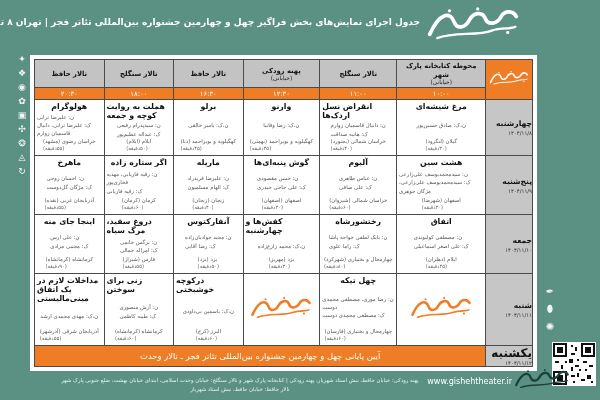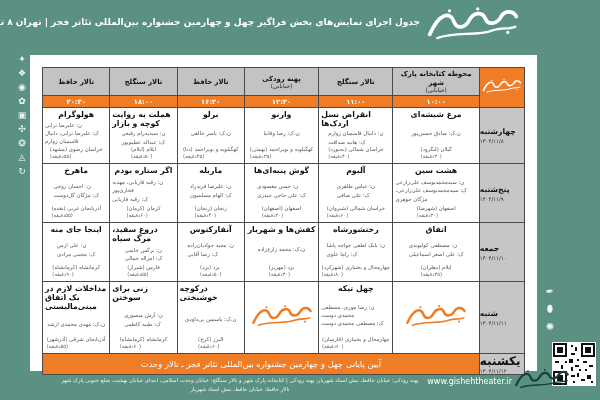--- a/index.html
+++ b/index.html
@@ -11,30 +11,30 @@
   }
   
   .page-title{
     position:absolute;top:17px;right:180px;width:356px;
     color:#fff;font-size:9px;font-weight:bold;text-align:center;white-space:nowrap;
   }
   .header-logo{position:absolute;top:3px;right:80px;width:94px;height:42px;color:#fff}
   
   .card{
     position:absolute;left:30px;top:55px;width:507px;height:316px;
-    background:#fff;padding:12px;box-sizing:border-box;
+    background:#fff;padding:4px;box-sizing:border-box;
   }
   table{width:100%;height:100%;border-collapse:collapse;table-layout:fixed}
   td{border:1px solid #4b4b4b;padding:0;overflow:hidden;vertical-align:top}
   td.venue{background:#c3c3c3;text-align:center;vertical-align:middle}
   .vn{font-size:6.8px;font-weight:bold;color:#111;line-height:1.25;padding:1px 1px 0}
   .vs{font-size:5.8px;color:#222;line-height:1.1}
-  td.time{background:#ee7d26;color:#fff;font-size:6.8px;font-weight:bold;text-align:center;vertical-align:middle}
+  td.time{background:#ee7d26;color:#fff;font-size:6.8px;font-weight:normal;text-align:center;vertical-align:middle}
   td.day-logo{background:#ee7d26;text-align:center;vertical-align:middle}
-  td.day{background:#c6c6c6;text-align:left;vertical-align:middle}
+  td.day{background:#c6c6c6;text-align:right;vertical-align:middle}
   .dn{font-size:7.6px;font-weight:bold;color:#111}
   .dd{font-size:5.4px;color:#333;margin-top:2px;direction:rtl}
   td.show{background:#fff}
   .cw{display:flex;flex-direction:column;justify-content:space-between;align-items:center;
       height:100%;box-sizing:border-box;padding:3px 2px;text-align:left}
   .st{font-size:7.8px;font-weight:bold;color:#111;line-height:1.15}
   .cr{font-size:5.4px;color:#555;white-space:pre-line;line-height:1.55}
   .rg{font-size:5.4px;color:#555;line-height:1.3}
   .du{font-size:5.2px;color:#666;line-height:1.3}
   td.logo-cell{vertical-align:middle;text-align:center}
@@ -182,21 +182,21 @@
               <div class="st">برلو</div>
               <div class="cr">ن،ک: یاسر خالقی</div>
               <div>
                 <div class="rg">کهگیلویه و بویراحمد (دنا)</div>
                 <div class="du">(۴۵دقیقه)</div>
               </div>
             </div>
           </td>
     <td class="show">
             <div class="cw">
-              <div class="st">هملت به روایت کوچه و بازار</div>
+              <div class="st">هملت به روایت کوچه و جمعه</div>
               <div class="cr">ن: سیدپدرام رفیعی
 ک: عبداله عظیم‌پور</div>
               <div>
                 <div class="rg">ایلام (ایلام)</div>
                 <div class="du">(۵۰دقیقه)</div>
               </div>
             </div>
           </td>
     <td class="show">
             <div class="cw">
@@ -255,21 +255,21 @@
               <div class="cr">ن: علیرضا فریدراد
 ک: الهام مسلمیون</div>
               <div>
                 <div class="rg">زنجان (زنجان)</div>
                 <div class="du">(۴۰دقیقه)</div>
               </div>
             </div>
           </td>
     <td class="show">
             <div class="cw">
-              <div class="st">اگر ستاره بودم</div>
+              <div class="st">اگر ستاره زاده</div>
               <div class="cr">ن: رقیه فاریابی، مهدیه فخاری‌پور
 ک: رقیه فاریابی</div>
               <div>
                 <div class="rg">کرمان (کرمان)</div>
                 <div class="du">(۶۰دقیقه)</div>
               </div>
             </div>
           </td>
     <td class="show">
             <div class="cw">
@@ -306,21 +306,21 @@
               <div class="cr">ن: بابک لطفی خواجه پاشا
 ک: راما علوی</div>
               <div>
                 <div class="rg">چهارمحال و بختیاری (شهرکرد)</div>
                 <div class="du">(۸۰دقیقه)</div>
               </div>
             </div>
           </td>
     <td class="show">
             <div class="cw">
-              <div class="st">کفش‌ها و شهریار</div>
+              <div class="st">کفش‌ها و چهارشنبه</div>
               <div class="cr">ن،ک: محمد زارع‌زاده</div>
               <div>
                 <div class="rg">یزد (مهریز)</div>
                 <div class="du">(۳۰دقیقه)</div>
               </div>
             </div>
           </td>
     <td class="show">
             <div class="cw">
               <div class="st">آنفارکتوس</div>

